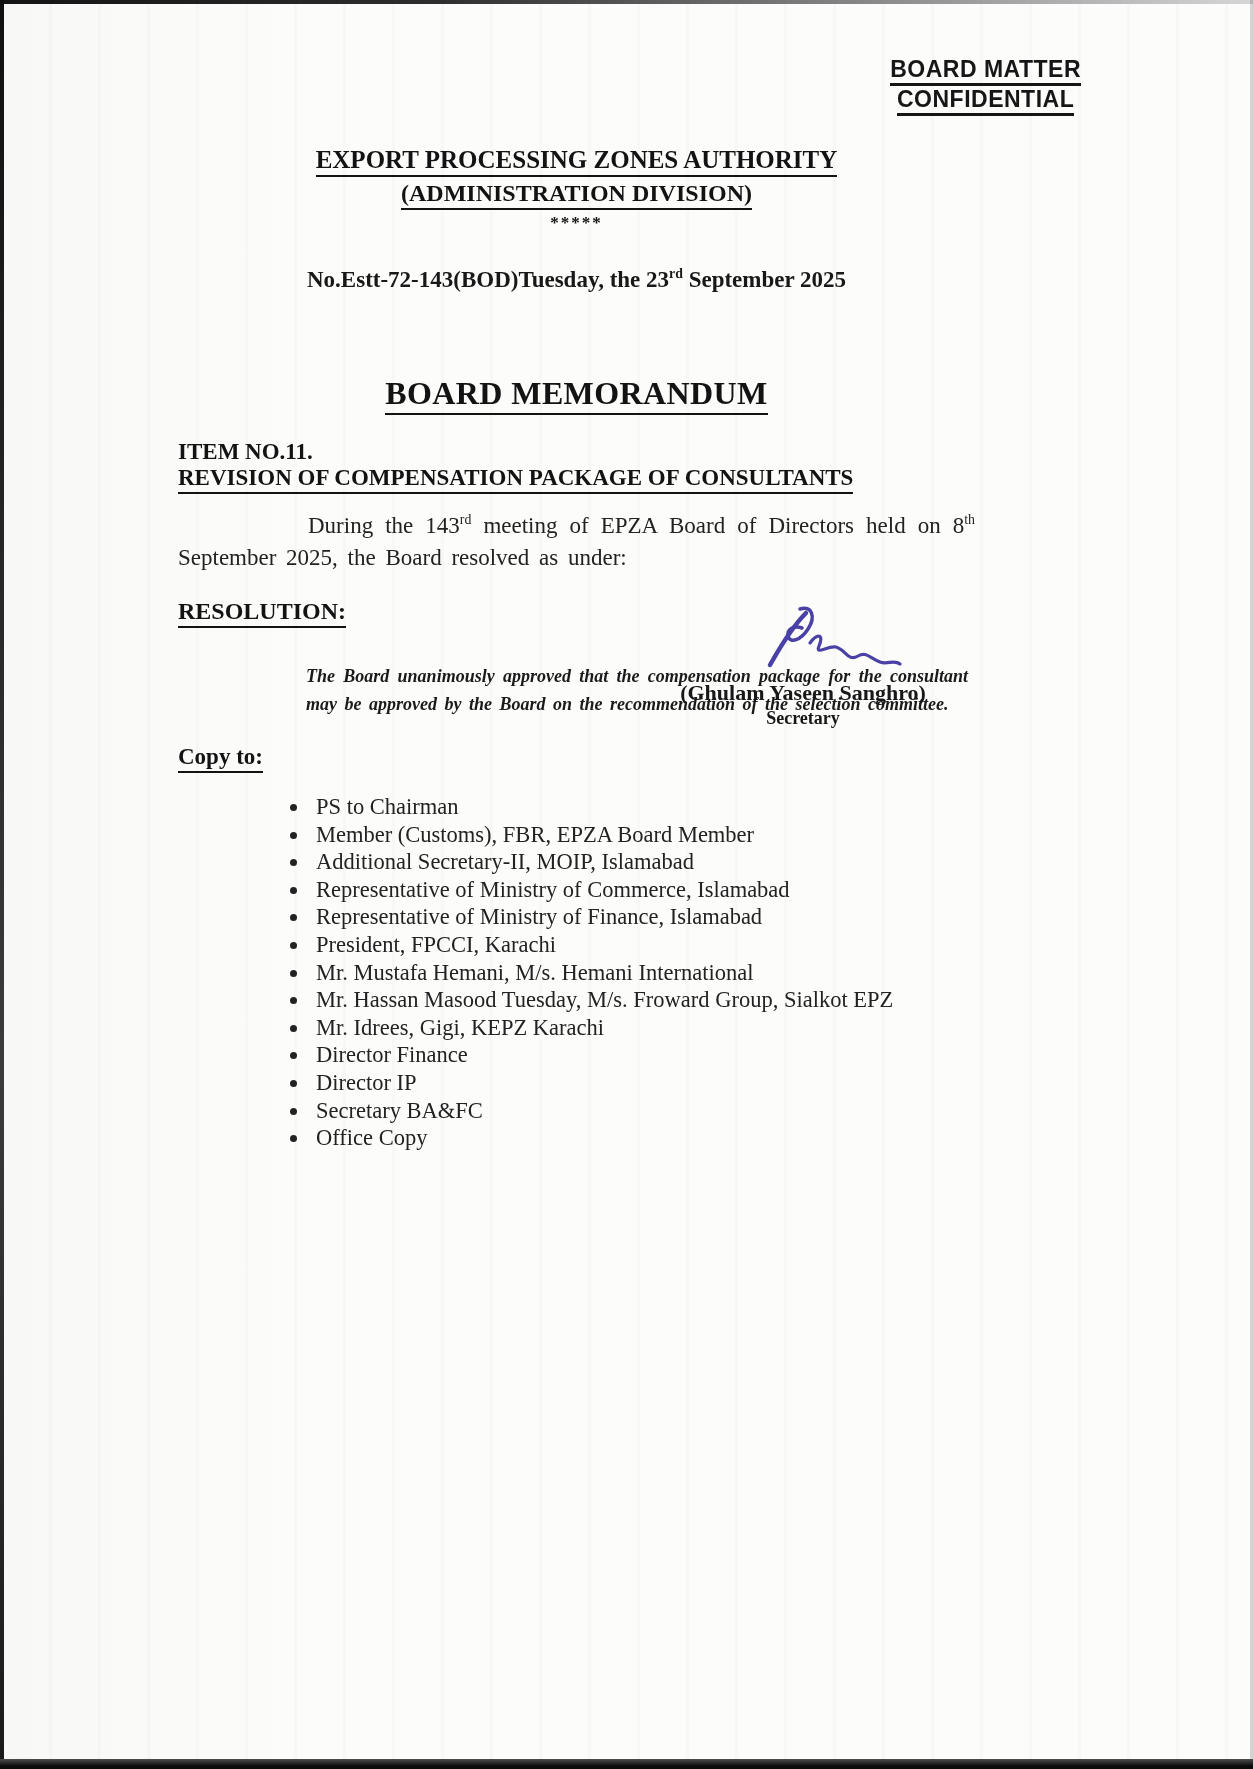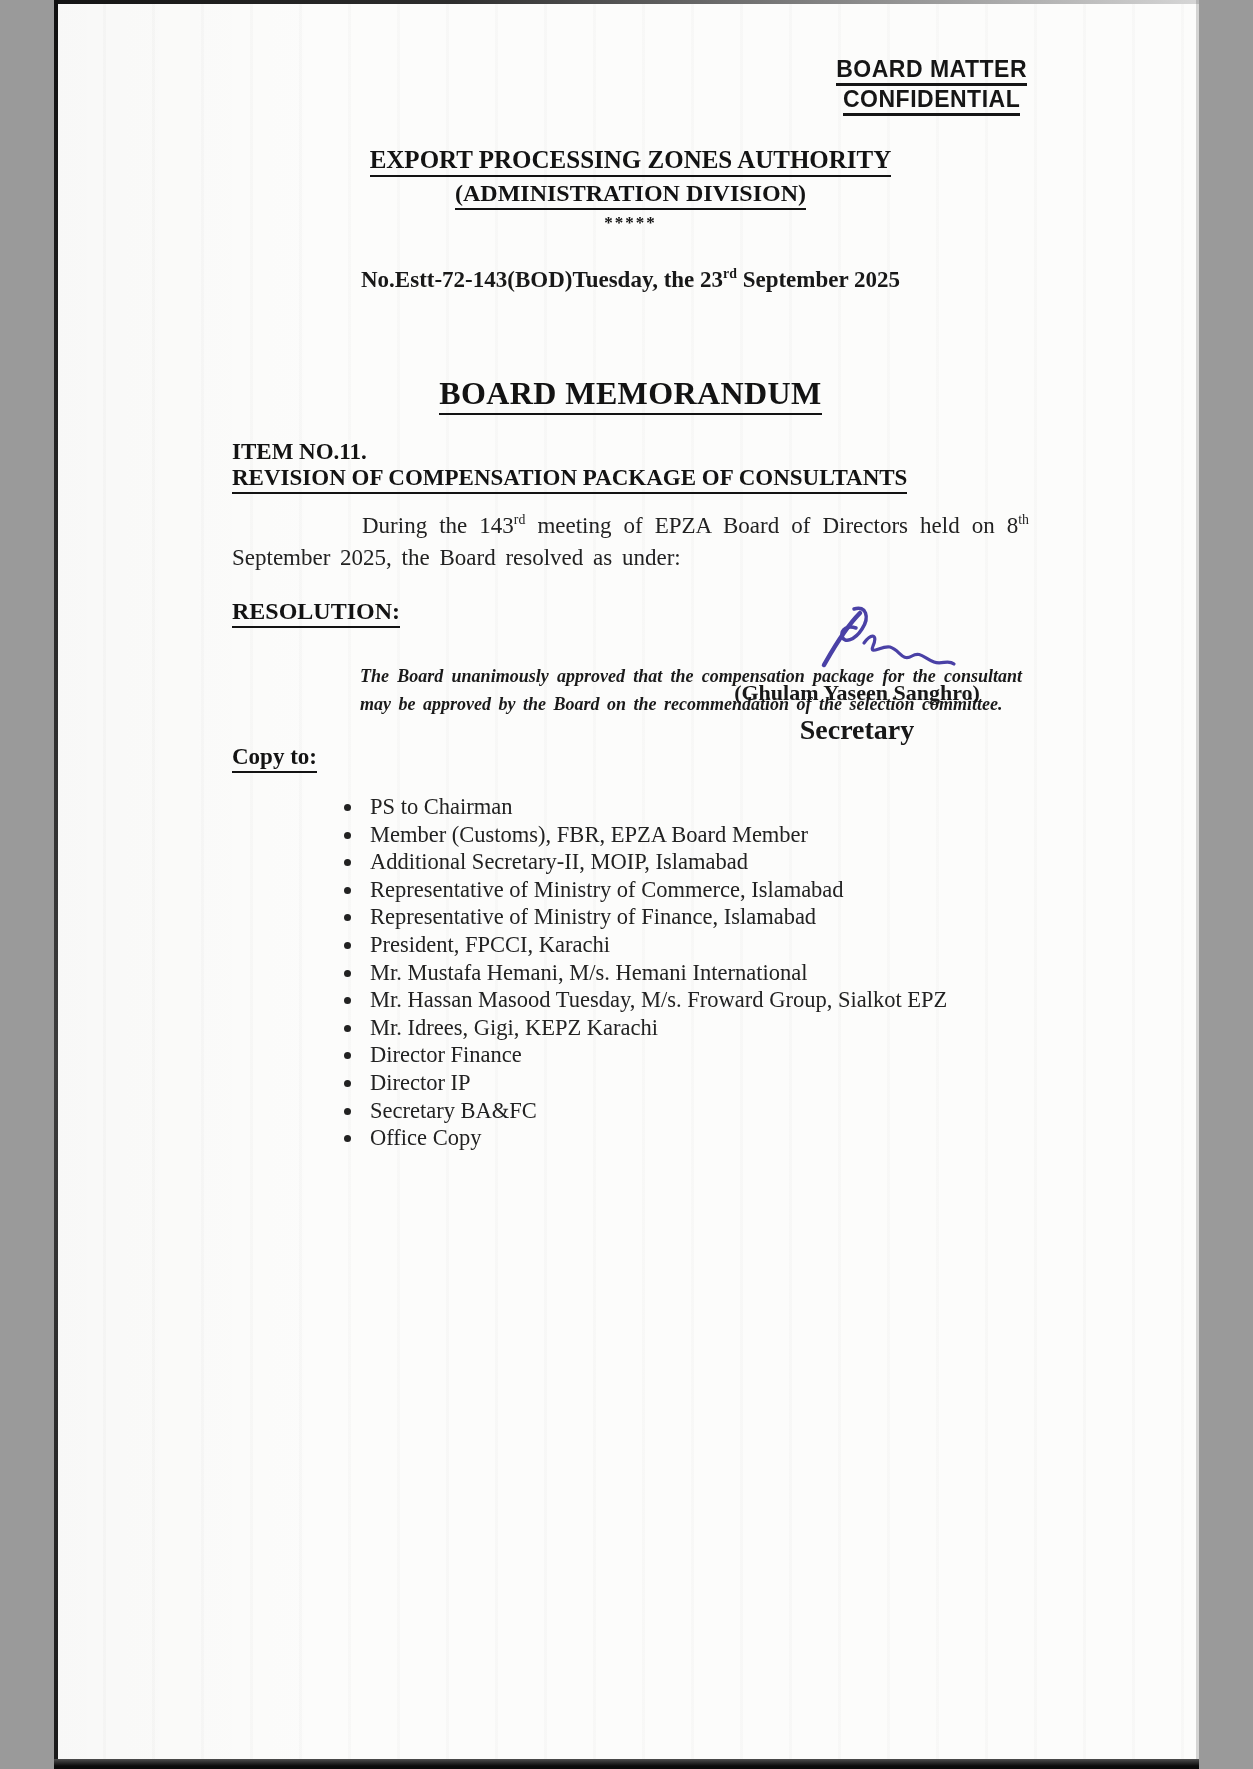--- a/index.html
+++ b/index.html
@@ -1,18 +1,18 @@
 <!DOCTYPE html>
 <html><head>
 <meta charset="utf-8">
 <style>
   html,body{margin:0;padding:0;background:#9a9a9a;}
   .page{
     position:relative;
-    width:1145px;height:1769px;
+    width:1253px;height:1769px;
     margin:0 auto;
     background:
       linear-gradient(90deg, rgba(0,0,0,0.015) 0%, rgba(0,0,0,0) 25%),
       repeating-linear-gradient(90deg, rgba(110,110,110,0.03) 0 3px, rgba(0,0,0,0) 3px 49px),
       #fcfcfb;
     color:#1e1e1e;
     font-family:"Liberation Serif", serif;
     overflow:hidden;
   }
   
@@ -56,21 +56,21 @@
   .resolution-heading{margin-top:24px;font-weight:bold;font-size:24px;color:#131313;}
   .resolution-heading .u{border-bottom:2px solid #131313;display:inline-block;padding-bottom:1px;}
 
   .resolution-text{margin:34px 0 0 128px;width:662px;
     font-weight:bold;font-style:italic;font-size:18px;line-height:28px;
     text-align:justify;word-spacing:3px;color:#1a1a1a;}
 
   .sig-wrap{position:absolute;top:600px;left:668px;width:270px;text-align:center;}
   .sig-ink{display:block;margin-left:92px;width:150px;height:82px;}
   .sig-name{font-weight:bold;font-size:22px;color:#181818;margin-top:-2px;}
-  .sig-title{font-weight:bold;font-size:28px;color:#181818;margin-top:8px;}
+  .sig-title{font-weight:bold;font-size:18px;color:#181818;margin-top:2px;}
 
   .copy-heading{margin-top:26px;font-weight:bold;font-size:23px;color:#131313;}
   .copy-heading .u{border-bottom:2px solid #131313;display:inline-block;padding-bottom:1px;}
 
   ul.copy-list{margin:20px 0 0 0;padding-left:132px;list-style:disc outside;}
   ul.copy-list li{font-size:22.5px;line-height:27.6px;color:#222;padding-left:6px;}
 </style>
 </head>
 <body>
 

